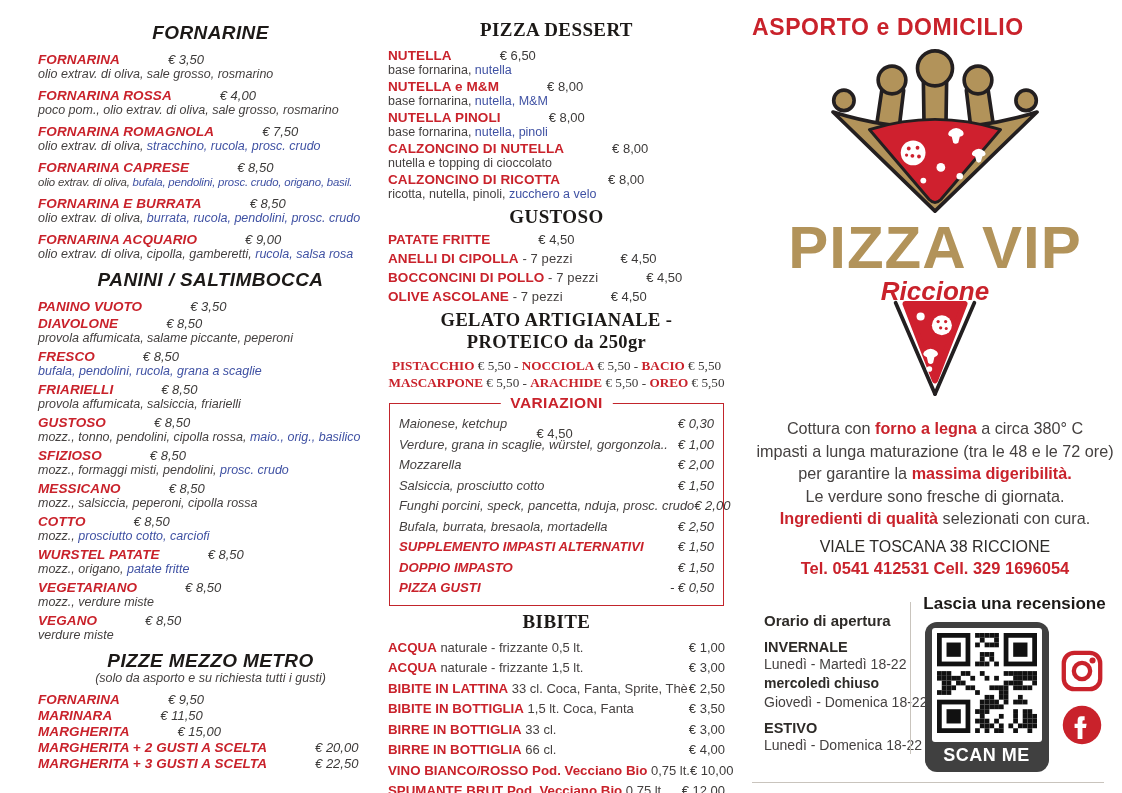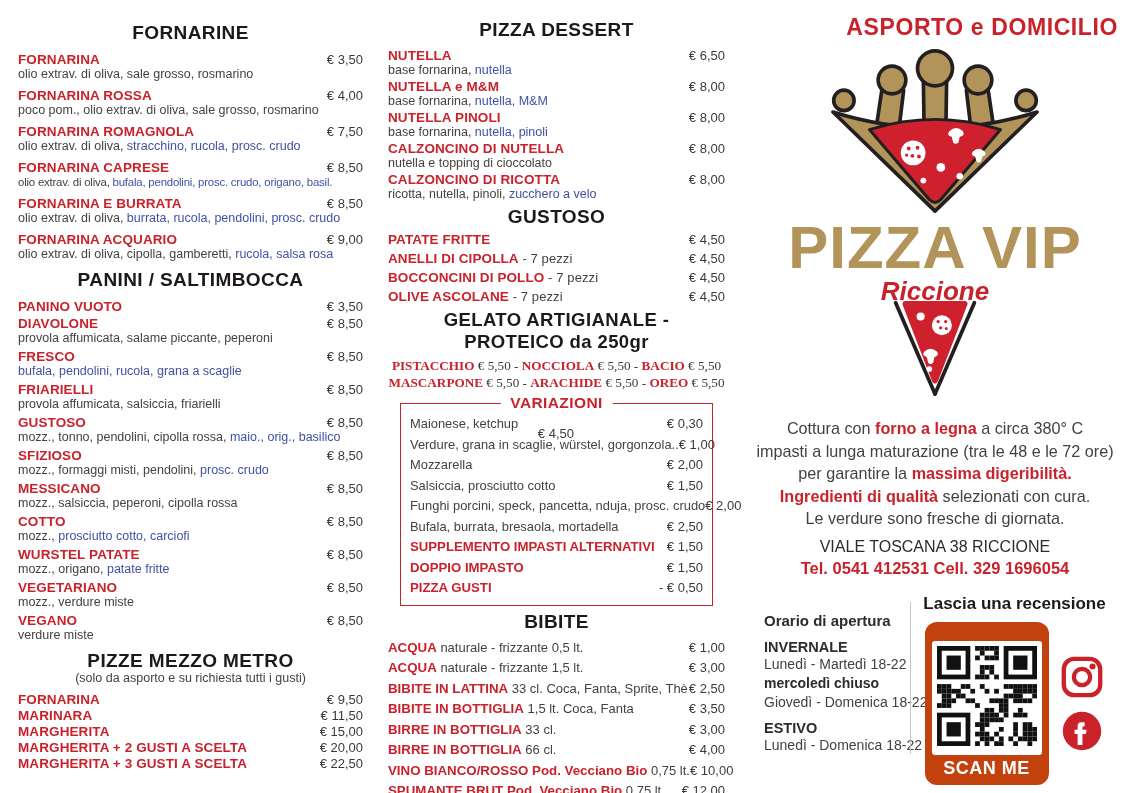--- a/index.html
+++ b/index.html
@@ -5,34 +5,34 @@
   * { margin:0; padding:0; box-sizing:border-box; }
   html,body { width:1122px; height:793px; background:#ffffff; overflow:hidden;
               font-family:"Liberation Sans","DejaVu Sans",sans-serif; }
   .page { position:relative; width:1122px; height:793px; background:#fff; }
   .seg-k { color:#454140; }
   .seg-b { color:#3f51a3; }
   .seg-r { color:#c9222b; font-weight:bold; }
 
   
   .col { position:absolute; top:14px; }
-  #col-left  { left:18px;  width:345px; }
+  #col-left  { left:38px;  width:345px;font-style:italic; }
   #col-mid   { left:388px; width:337px; }
   #col-right { left:752px; width:366px; }
 
   .sec-title { text-align:center; font-size:19px; font-weight:800; color:#1c1917;
                letter-spacing:.4px; line-height:22px; }
   #col-left .sec-title  { margin:8px 0 8px; }
-  #col-mid  .sec-title  { margin:5px 12px 7px; }
+  #col-mid  .sec-title  { margin:5px 12px 7px;font-family:Liberation Serif, serif; }
   .sec-title.first { margin-top:0; }
   .sec-sub { text-align:center; font-size:12.5px; color:#454140; margin:-4px 0 7px; }
 
   
   .menu-item { margin-bottom:7px; }
-  .row  { display:flex; justify-content:space-between; align-items:baseline;gap:48px; }
+  .row  { display:flex; align-items:baseline;gap:48px; }
   .item-name { color:#c9222b; font-weight:bold; font-size:13.5px; line-height:15px;
                letter-spacing:.1px; white-space:nowrap; }
   .price { color:#3c3a39; font-size:13px; white-space:nowrap; }
   .item-desc { font-size:12.5px; line-height:14px; white-space:nowrap; }
   .item-desc.tight { font-size:11.4px; letter-spacing:-.2px; }
 
   #list-panini .menu-item { margin-bottom:4px; }
   #list-dessert .menu-item { margin-bottom:2px; }
 
   .line-item { margin-bottom:2px; }
@@ -40,39 +40,39 @@
   #list-fritture .line-item { margin-bottom:4px; }
 
   .suffix { color:#454140; font-weight:normal; font-size:13px; }
 
   
   .gelato-line { text-align:center; font-size:13.2px; line-height:17px; color:#3c3a39;
                  white-space:nowrap;font-family:Liberation Serif, serif; }
   .gelato-line b { color:#c9222b; }
 
   
-  .var-box { position:relative; border:1.5px solid #c2252c; margin:12px 12px 4px;
+  .var-box { position:relative; border:1.5px solid #c2252c; margin:12px 1px 4px;
              padding:12px 9px 4px; }
   .var-title { position:absolute; top:-10px; left:50%; transform:translateX(-50%);
                background:#fff; padding:0 10px; color:#c9222b; font-weight:800;
                font-size:15.5px; letter-spacing:.4px; }
   .stray-price { position:absolute; top:22px; left:44%; font-size:13px; color:#3f3c3a; }
   .var-row { display:flex; justify-content:space-between; align-items:baseline;
-             margin-bottom:5.5px; }
+             margin-bottom:5.5px;font-style:italic; }
   .var-label { font-size:12.9px; color:#454140; white-space:nowrap; }
   .var-label.redbold { color:#c9222b; font-weight:bold; font-size:13.2px; }
 
   
   .bib-row { display:flex; justify-content:space-between; align-items:baseline;
              margin-bottom:5.5px; }
   .bib-label { font-size:13px; color:#454140; white-space:nowrap; }
   .bib-label b { color:#c9222b; font-size:13.3px; }
 
   
-  .takeaway { text-align:right; color:#c9222b; font-weight:800; font-size:23px;
+  .takeaway { text-align:left; color:#c9222b; font-weight:800; font-size:23px;
               letter-spacing:.6px; margin-bottom:4px; }
   .crown { text-align:center; }
   .brand-name { text-align:center; color:#b2935a; font-weight:800; font-size:60px;
                 letter-spacing:1px; line-height:62px; margin-top:-4px; white-space:nowrap; }
   .brand-city { text-align:center; color:#c9222b; font-weight:bold; font-style:italic;
                 font-size:26px; line-height:28px; margin-top:-2px; }
   .slice { text-align:center; margin-top:-6px; }
   .about { margin-top:14px; text-align:center; font-size:16.2px; line-height:22.5px;
            color:#454140; }
   .address { text-align:center; font-size:16px; color:#2e2b28; margin-top:8px; }
@@ -82,21 +82,21 @@
   .bottom-row { display:flex; margin-top:16px; }
   .hours { width:158px; padding-left:12px; }
   .hours-title { font-weight:bold; font-size:15px; color:#2e2b28; margin:18px 0 10px; }
   .hours-label { font-weight:bold; font-size:14.5px; color:#2e2b28; margin-top:8px; }
   .hours-line { font-size:14px; color:#454140; line-height:19px; white-space:nowrap; }
   .hours-line.bold { font-weight:bold; color:#2e2b28; }
   .vdiv { width:1px; background:#c9c4bd; margin:8px 0 0; height:152px; }
   .review { flex:1; text-align:center; }
   .review-title { font-weight:bold; font-size:17px; color:#1c1917; margin-bottom:8px; }
   .review-row { display:flex; justify-content:center; align-items:center; gap:10px; }
-  .qr-frame { background:#c2410c; border-radius:12px; padding:19px 7px 4px; width:124px; }
+  .qr-frame { background:#404040; border-radius:12px; padding:6px 7px 4px; width:124px; }
   .qr-box { background:#fff; border-radius:3px; padding:5px; }
   .scan-label { color:#fff; font-weight:bold; font-size:18px; letter-spacing:.5px;
                 padding:3px 0 2px; text-align:center; }
   .social { display:flex; flex-direction:column; gap:10px; align-items:center; }
   .hdiv { margin-top:10px; height:1px; background:#c9c4bd; width:352px; }
 </style>
 </head>
 <body>
 
 <div class="page">
@@ -453,22 +453,22 @@
         <circle cx="52" cy="28" r="6.5" fill="#fff"></circle>
         <path d="M58 84 q10 -9 20 0 q5 6 -4 9 l-2 9 q-4 4 -8 0 l-2 -9 q-9 -3 -4 -9 Z" fill="#fff"></path>
         <circle cx="66" cy="112" r="4.5" fill="#fff"></circle>
       </svg>
     </div>
 
     <div class="about" id="about">
         <div><span class="seg-k">Cottura con </span><span class="seg-r">forno a legna</span><span class="seg-k"> a circa 380° C</span></div>
         <div><span class="seg-k">impasti a lunga maturazione (tra le 48 e le 72 ore)</span></div>
         <div><span class="seg-k">per garantire la </span><span class="seg-r">massima  digeribilità.</span></div>
+        <div><span class="seg-k">Le verdure sono fresche di giornata.</span></div>
         <div><span class="seg-r">Ingredienti di qualità</span><span class="seg-k"> selezionati con cura.</span></div>
-        <div><span class="seg-k">Le verdure sono fresche di giornata.</span></div>
       </div>
     <div class="address">VIALE TOSCANA 38 RICCIONE</div>
     <div class="phone">Tel. 0541 412531  Cell. 329 1696054</div>
 
     <div class="bottom-row">
       <div class="hours">
         <div class="hours-title">Orario di apertura</div>
         <div id="hours-blocks">
             <div class="hours-label">INVERNALE</div>
             <div class="hours-line">Lunedì - Martedì  18-22</div>

